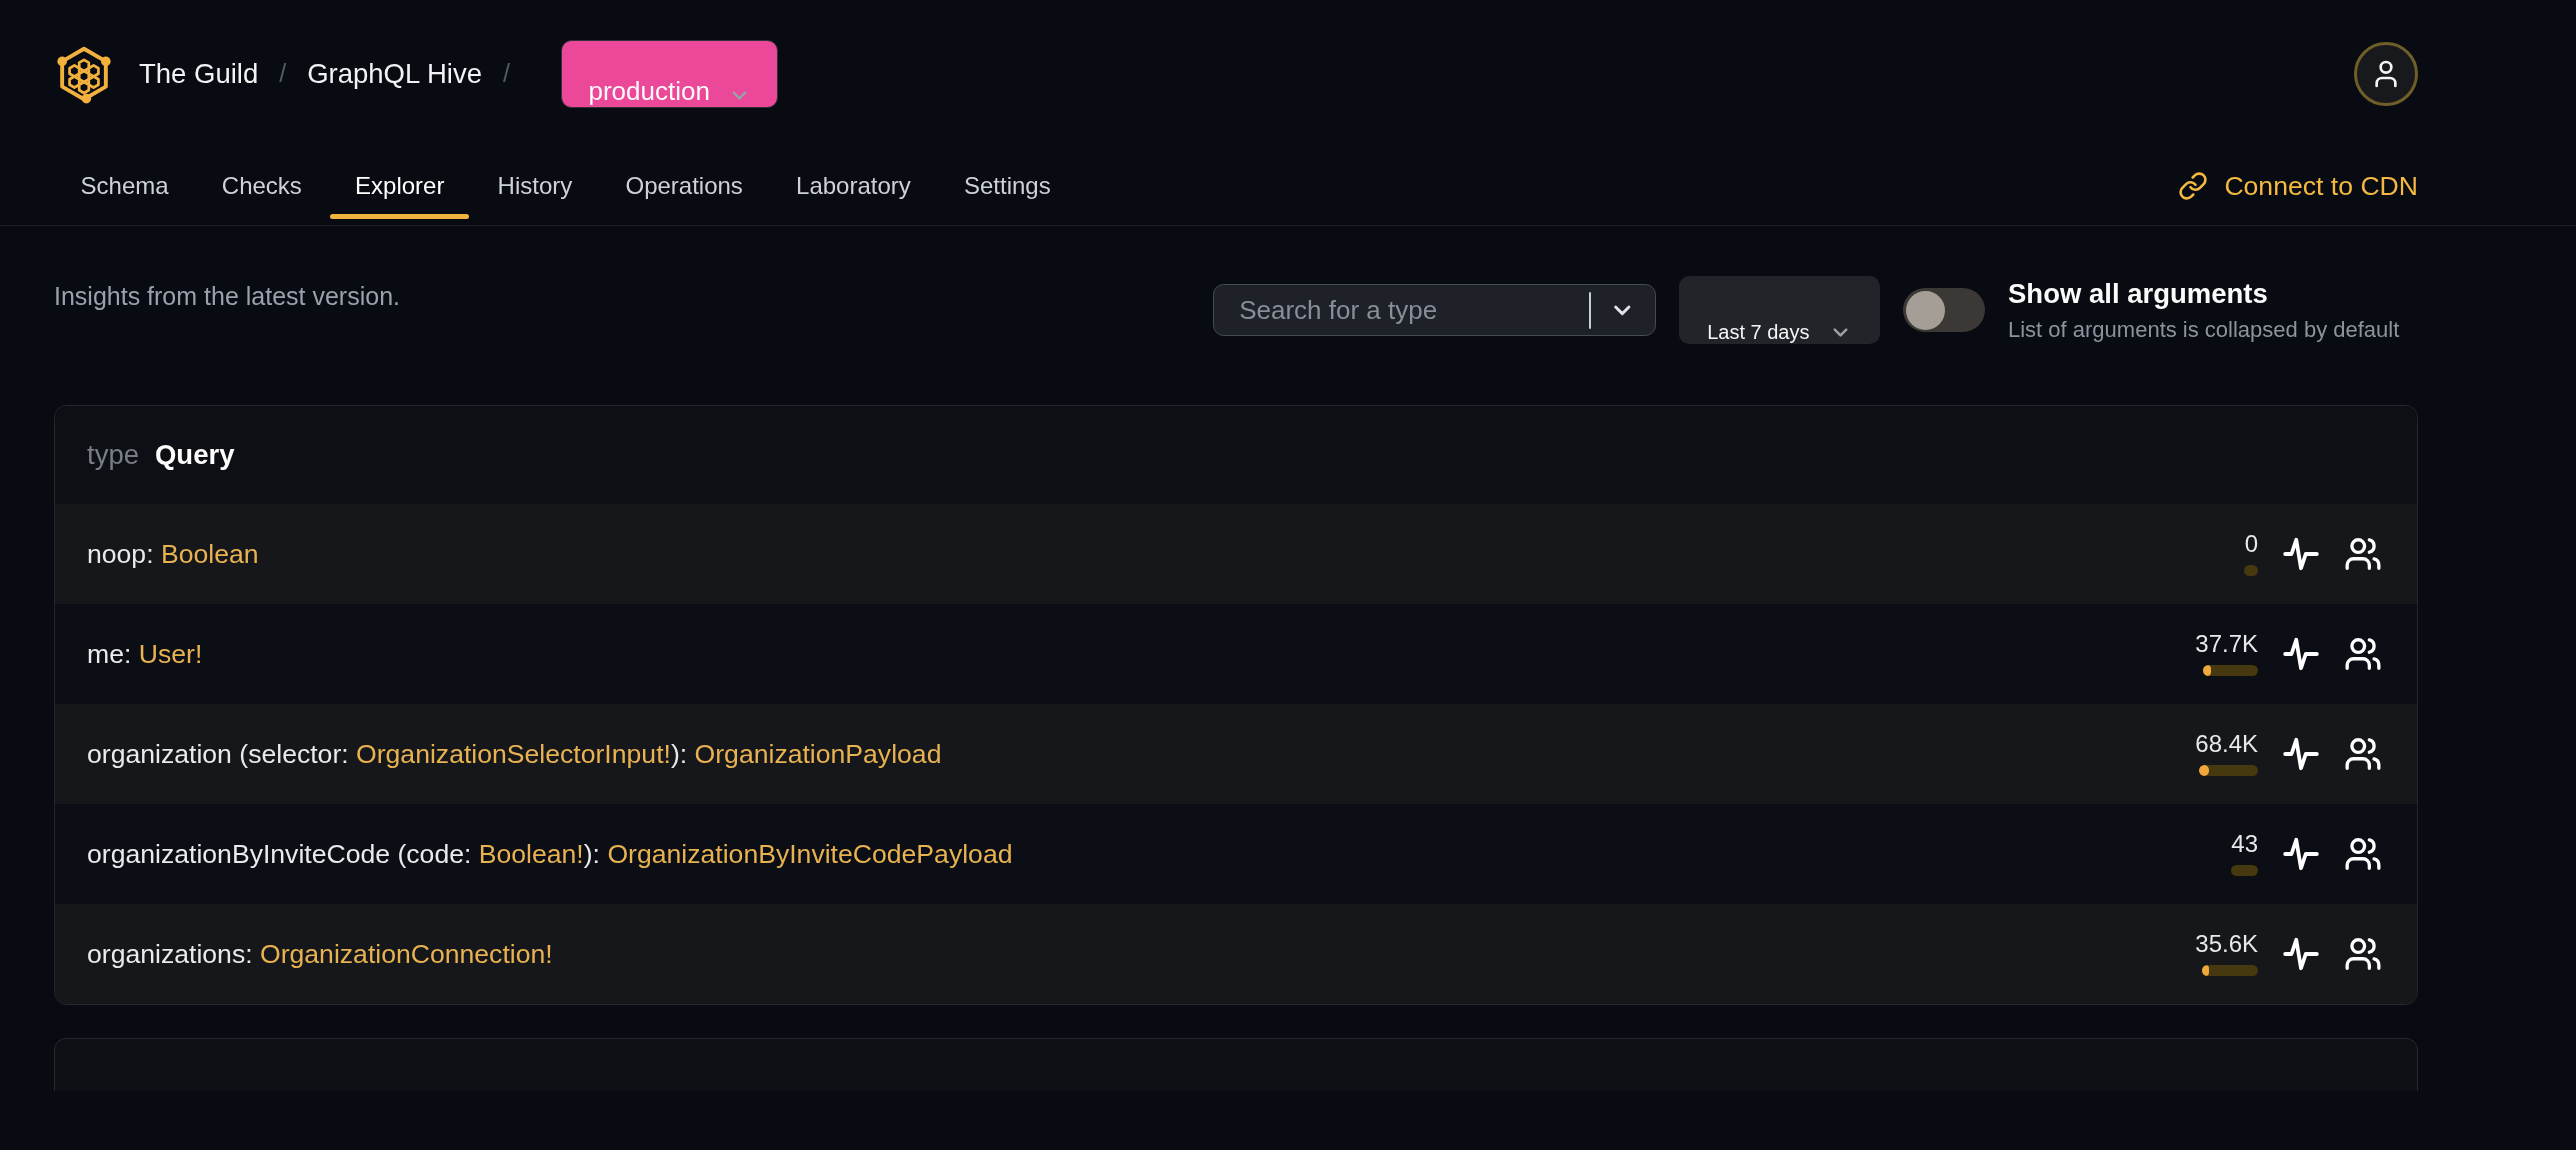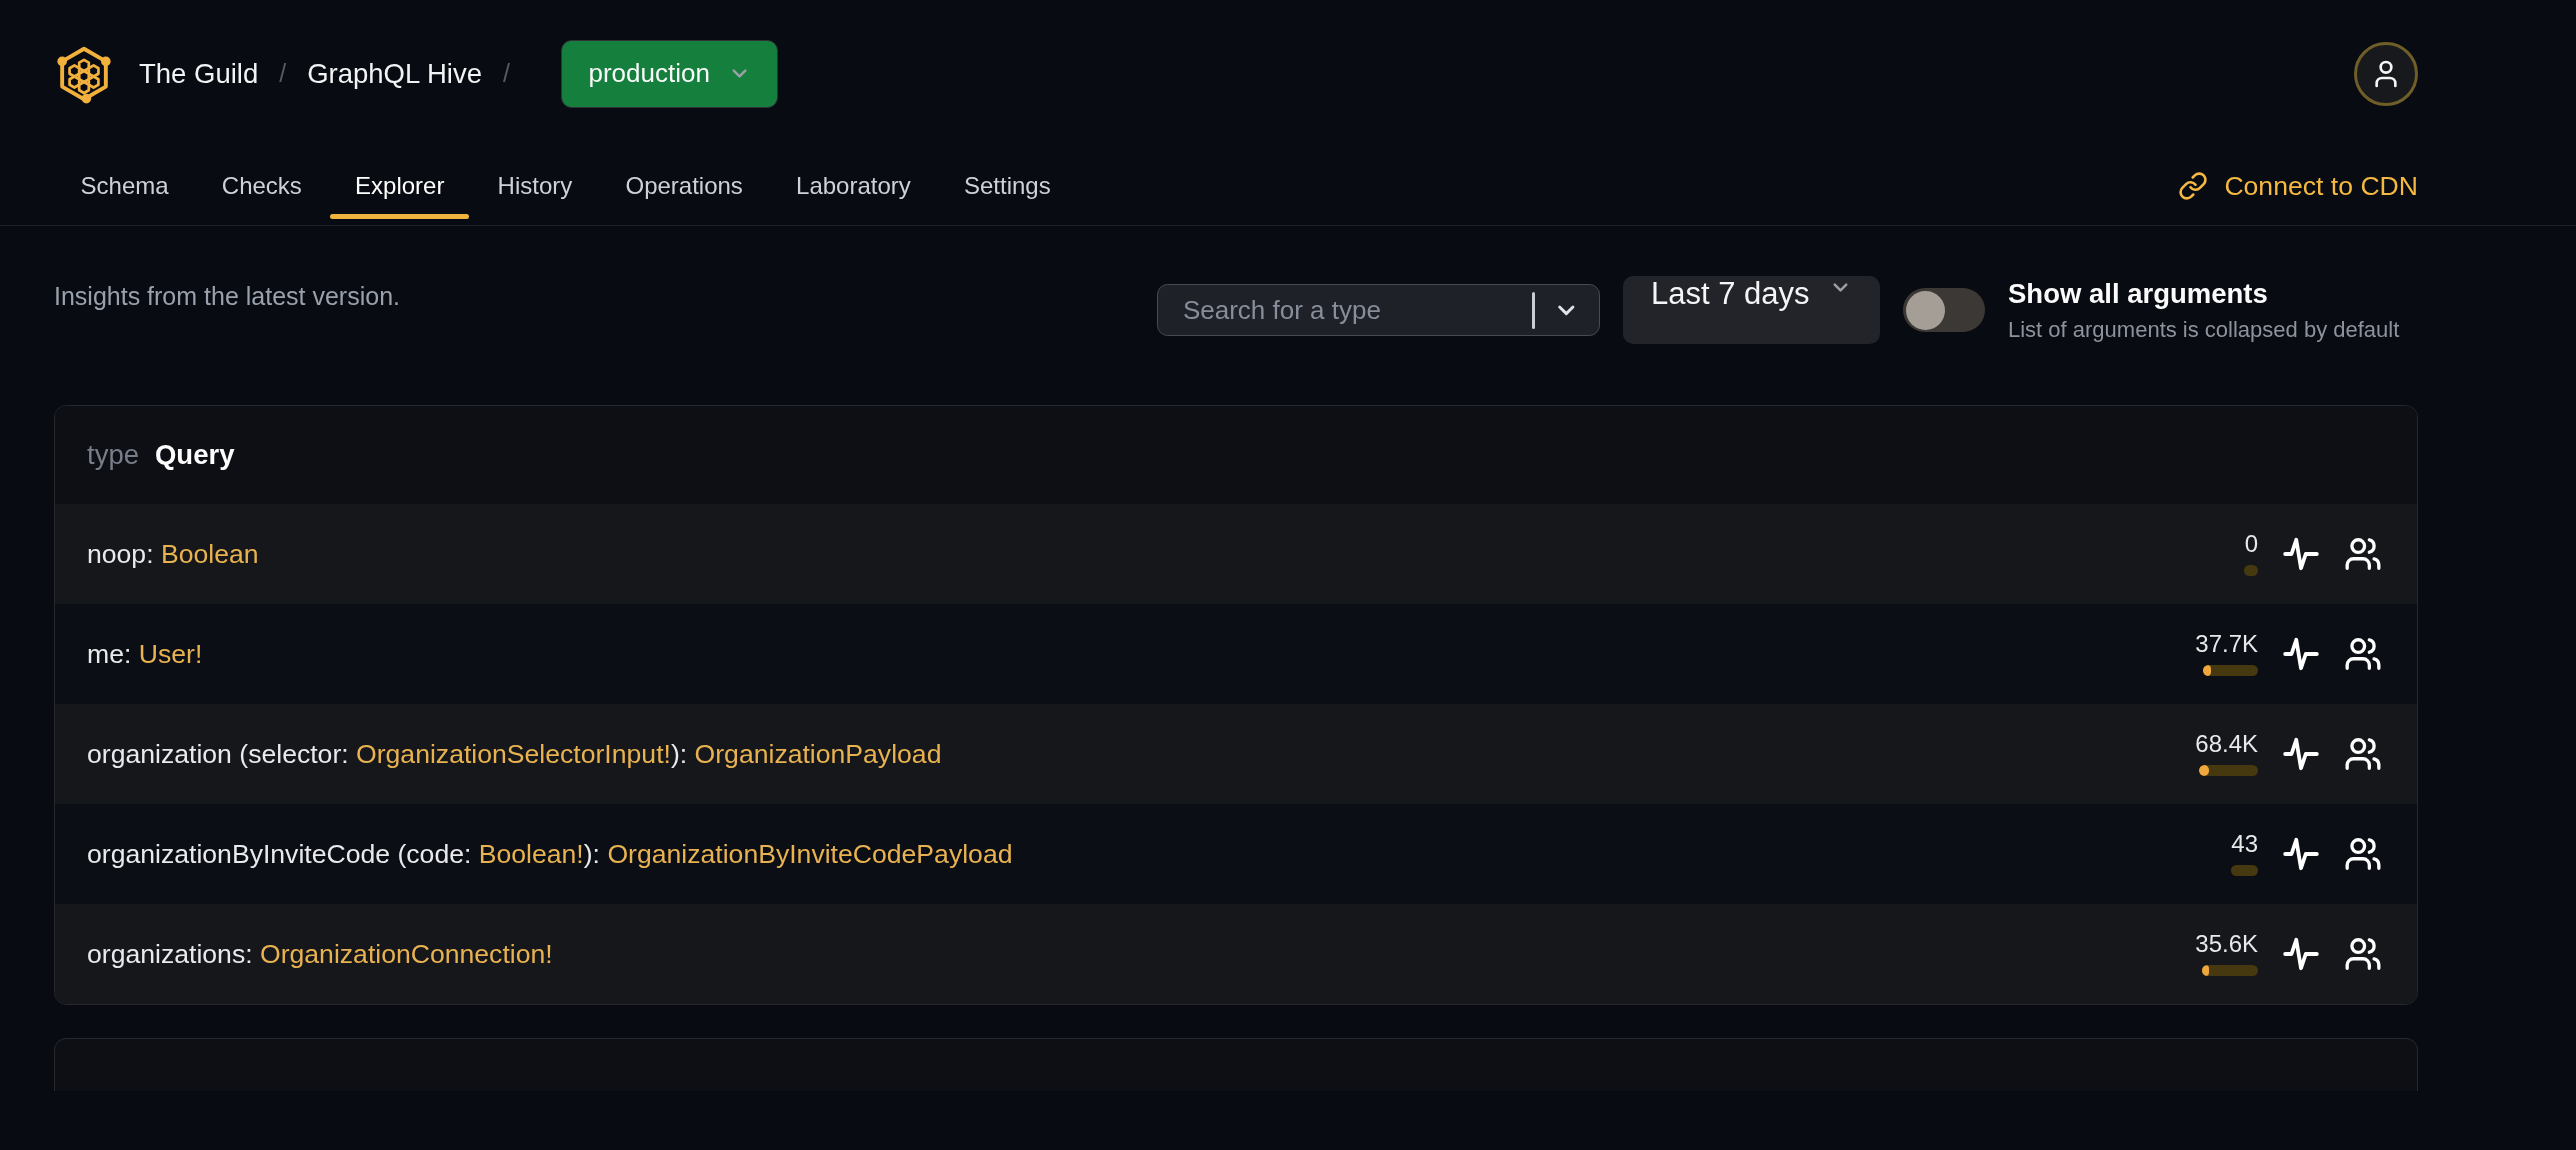--- a/index.html
+++ b/index.html
@@ -15,22 +15,22 @@
   
   .topbar {
     height:147px; display:flex; align-items:center;
     padding:0 158px 0 54px;
   }
   .logo { width:60px; height:60px; flex:0 0 auto; margin-right:25px; }
   .crumb { font-size:27.5px; color:#f2f3f5; text-decoration:none; cursor:pointer; }
   .crumb-sep { color:#555b64; font-size:25px; margin:0 21px; }
   .target-btn {
     margin-left:30px; height:68px; padding:0 26.6px; border-radius:10.6px;
-    background:#15803d; border:1.3px solid #303237;
-    display:flex; align-items:center; gap:17.7px;
+    background:#ec4899; border:1.3px solid #303237;
+    display:flex; align-items:flex-end; gap:17.7px;
     font-size:26px; color:#fafafa; font-family:inherit; cursor:pointer;
   }
   .chev { width:23px; height:23px; color:#9aa0a8; }
   .avatar {
     margin-left:auto; width:64px; height:64px; border-radius:50%;
     background:#17191d; border:3.1px solid #6f5e28;
     display:flex; align-items:center; justify-content:center; cursor:pointer;
   }
   .avatar svg { width:32px; height:32px; color:#f4f4f5; }
 
@@ -64,22 +64,22 @@
   .searchbox {
     width:443px; height:52px; border-radius:10.6px;
     background:#1e2127; border:1.3px solid #474b53;
     display:flex; align-items:center; padding:0 19.5px 0 25px; cursor:text;
   }
   .searchbox .ph { flex:1; font-size:26px; color:#878e99; }
   .searchbox .vline { width:2.7px; height:37px; background:#c9ced6; margin-right:17.7px; border-radius:1.8px; }
   .searchbox .chev { width:26.6px; height:26.6px; color:#e0e3e7; }
   .period-btn {
     height:68px; padding:0 28px; border-radius:10.6px; background:#232429; border:none;
-    display:flex; align-items:flex-start; gap:19.5px;
-    font-size:31px; color:#f4f5f6; font-family:inherit; cursor:pointer; white-space:nowrap;
+    display:flex; align-items:flex-end; gap:19.5px;
+    font-size:20px; color:#f4f5f6; font-family:inherit; cursor:pointer; white-space:nowrap;
   }
   .toggle {
     width:82px; height:44px; border-radius:23px; background:#3b3835;
     position:relative; flex:0 0 auto; cursor:pointer; border:none;
   }
   .toggle .knob {
     position:absolute; left:2.7px; top:2.7px; width:39px; height:39px;
     border-radius:50%; background:#a59e96;
   }
   .toggle-labels { width:410px; }

